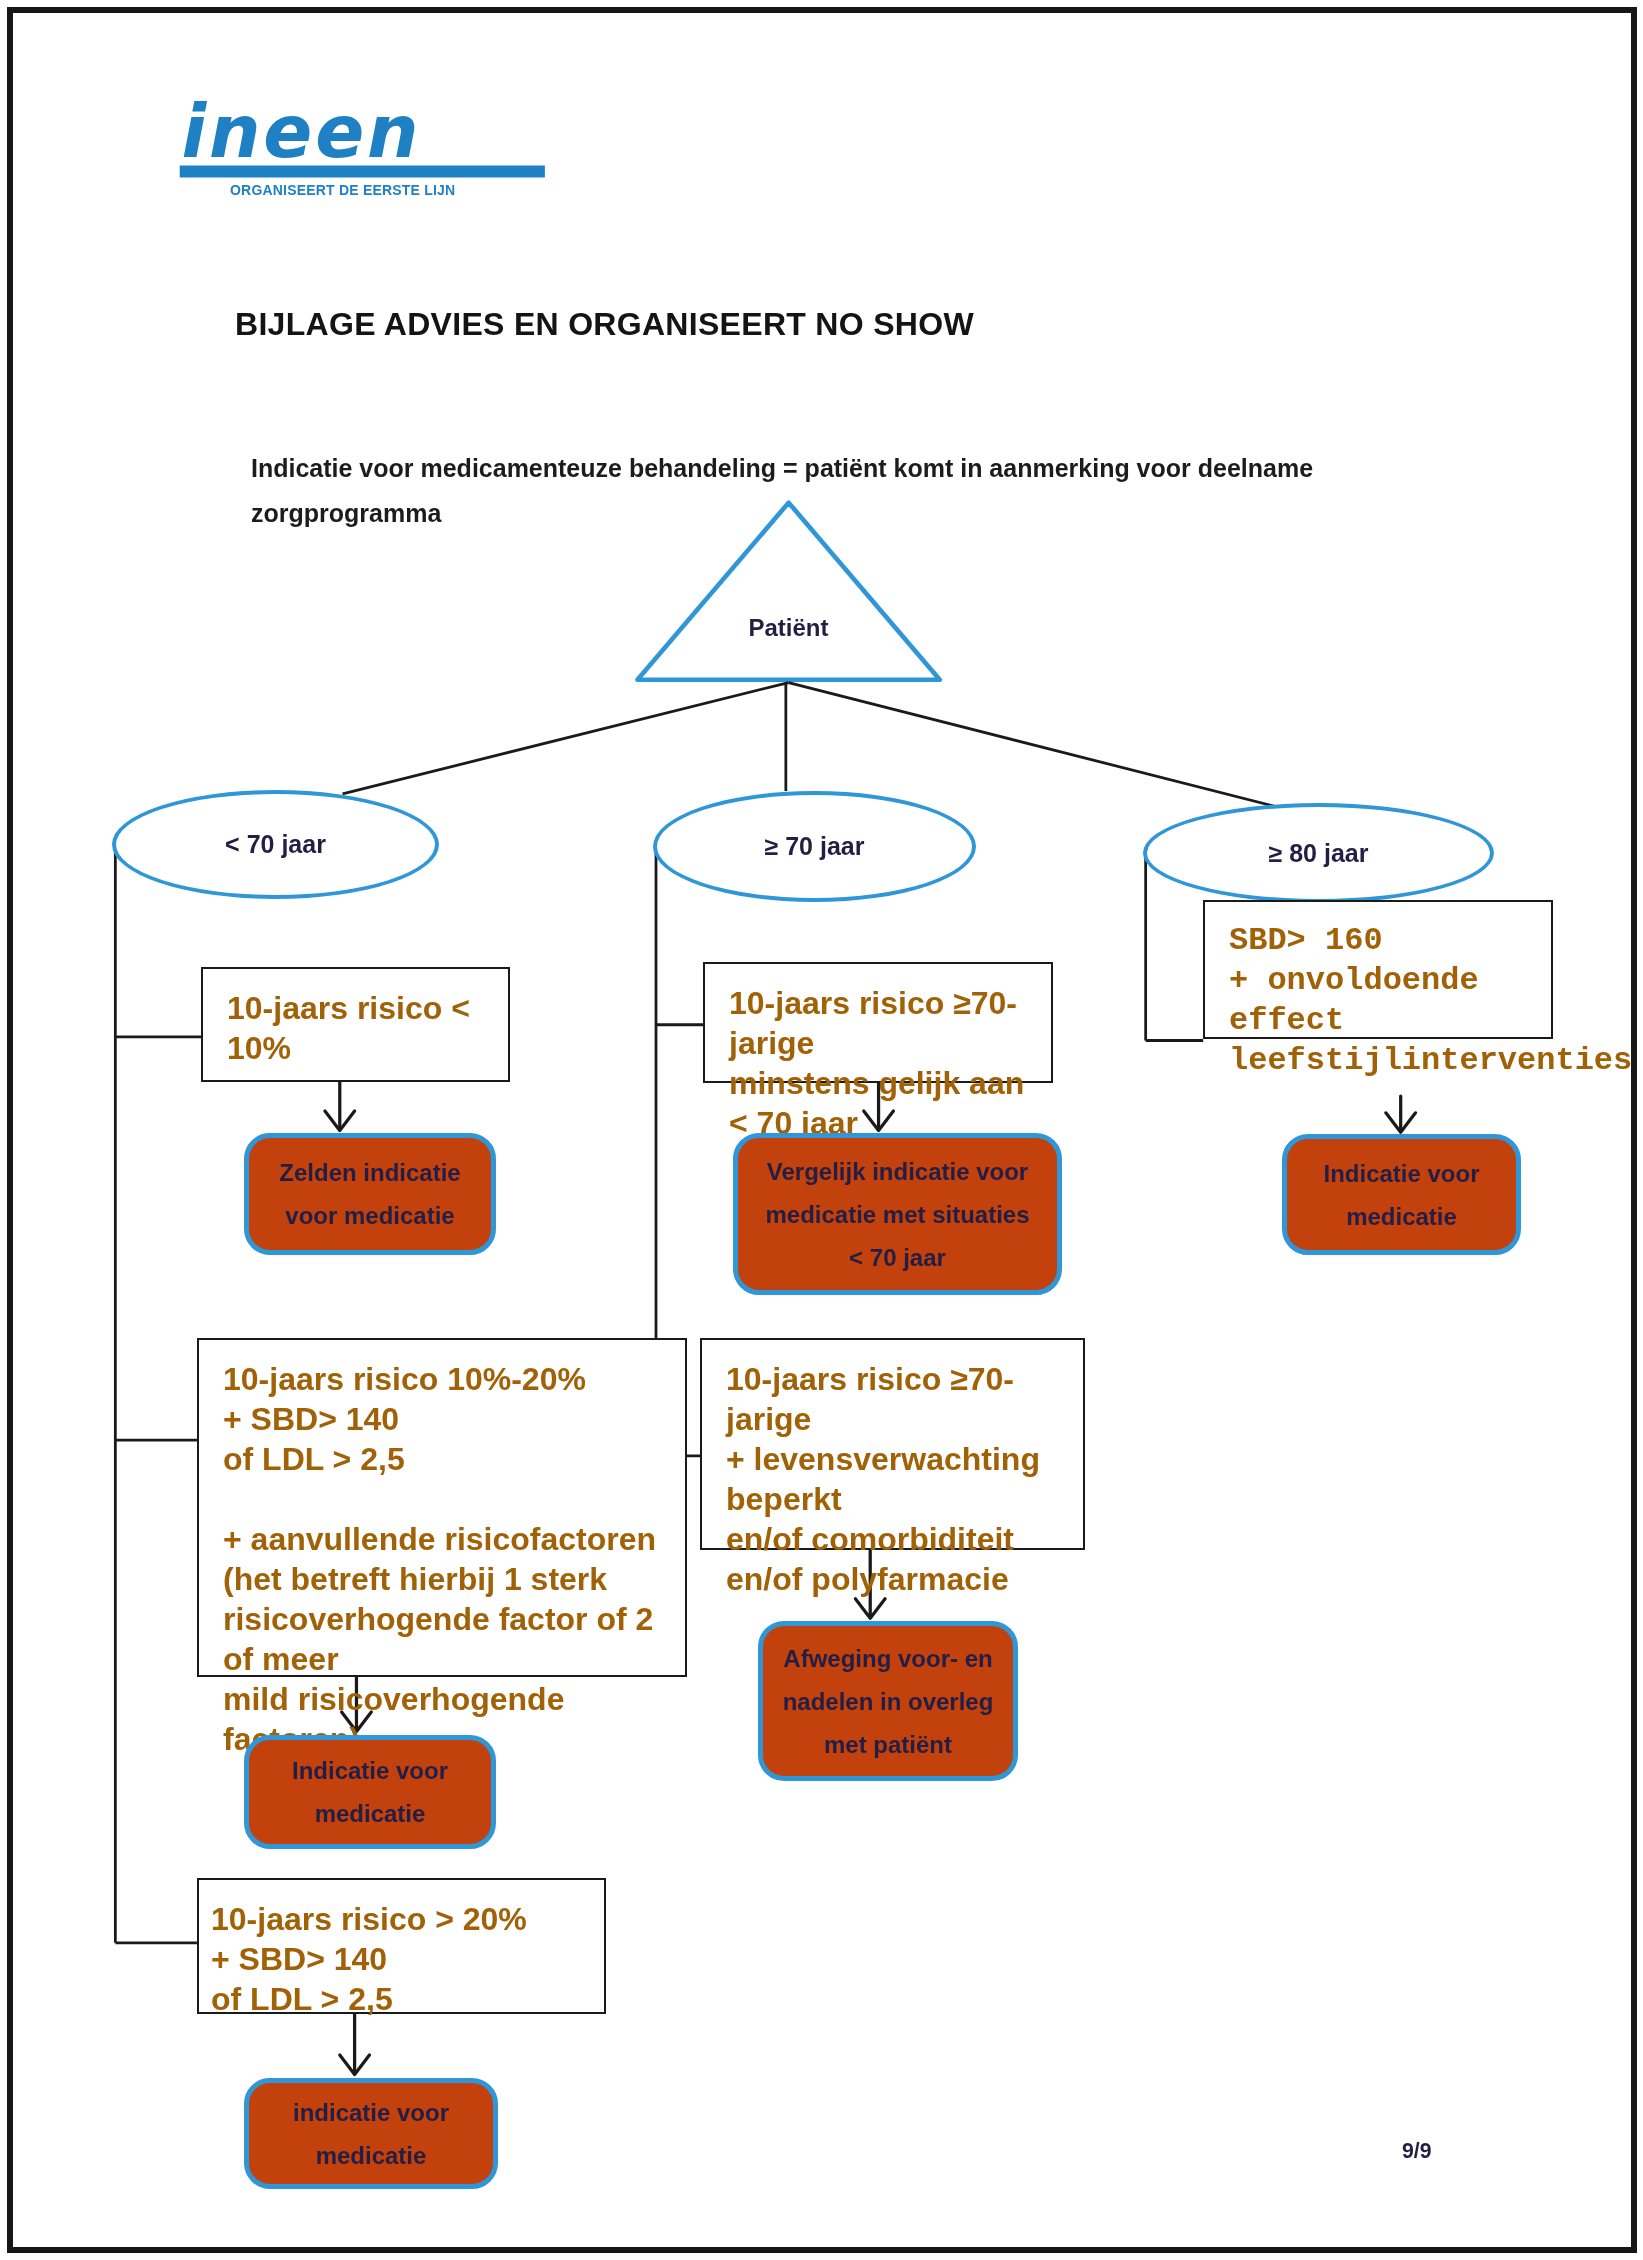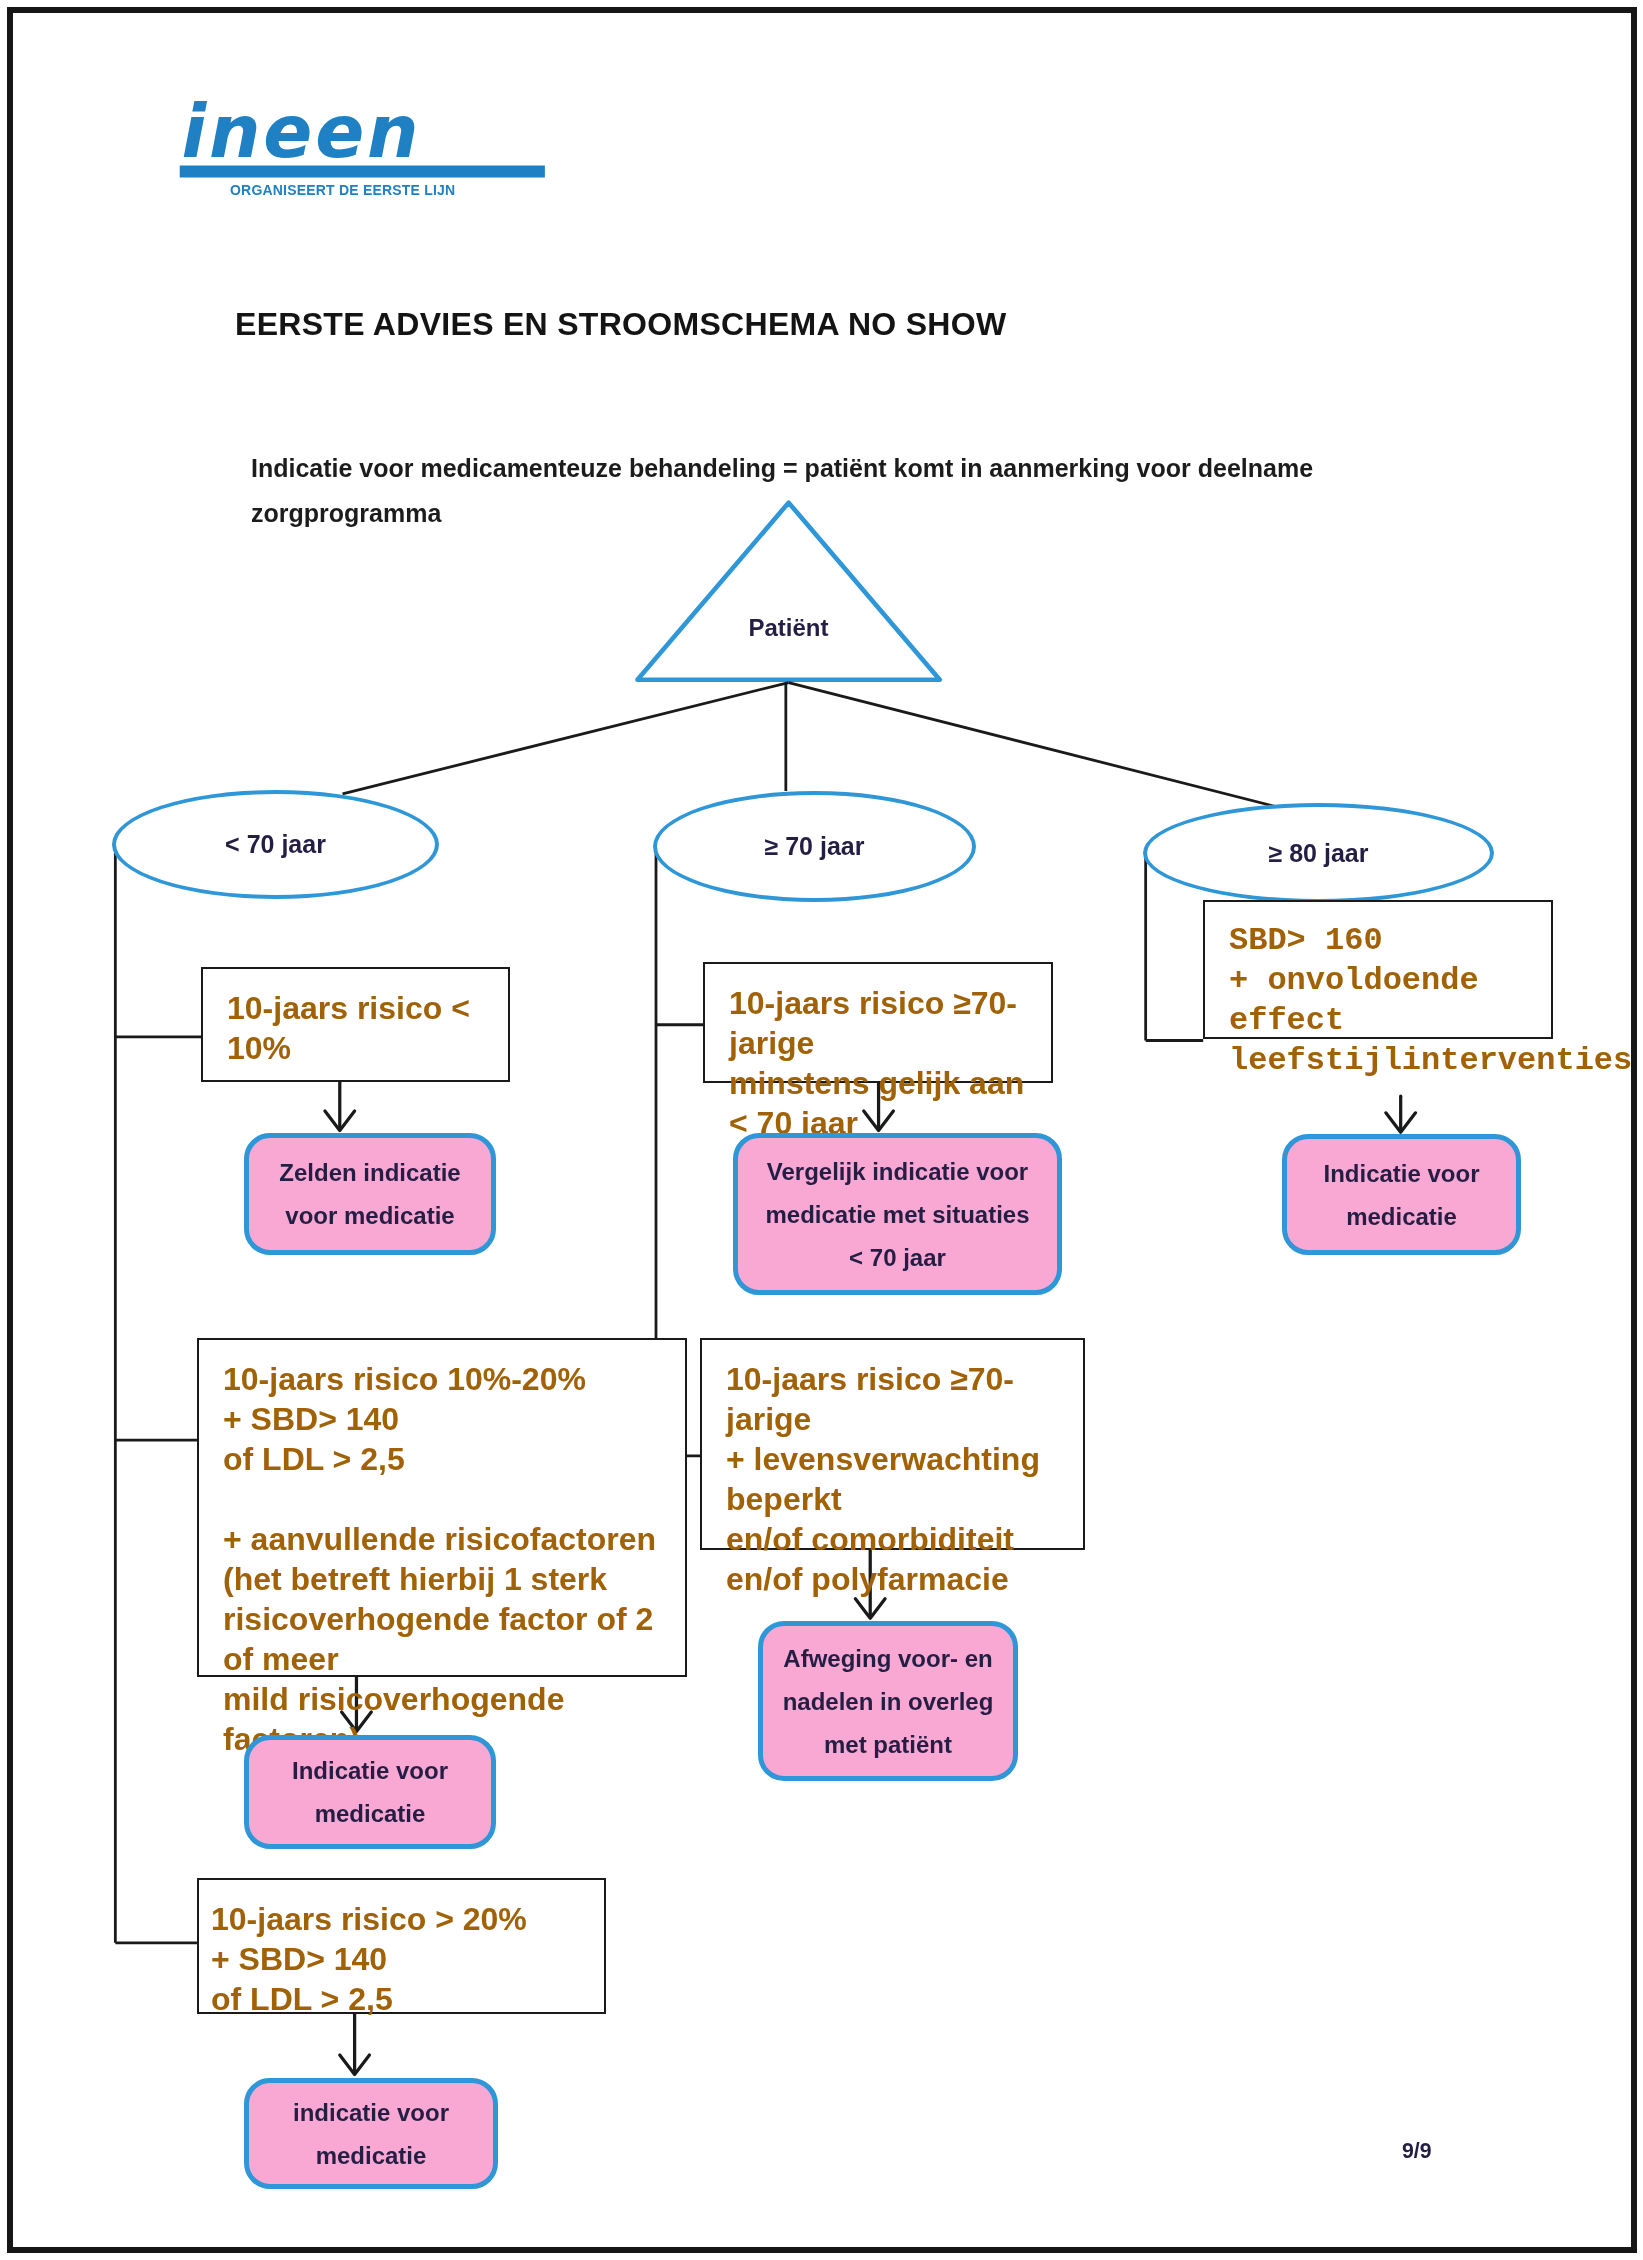--- a/index.html
+++ b/index.html
@@ -47,21 +47,21 @@
   }
   .cond {
     position: absolute; box-sizing: border-box;
     border: 2.8px solid #1a1a1a; background: #ffffff;
     padding: 18.6px 11px 0 24px;
     font-size: 32px; font-weight: bold; color: #a16207;
     line-height: 40px; white-space: pre-line;
   }
   .result {
     position: absolute; box-sizing: border-box;
-    border: 5.6px solid #2f97d7; border-radius: 26px; background: #f9a8d4;
+    border: 5.6px solid #2f97d7; border-radius: 26px; background: #c2410c;
     display: flex; align-items: center; justify-content: center; text-align: center;
     font-size: 24px; font-weight: bold; color: #241e44;
     line-height: 43px; white-space: pre-line;
   }
   .pagenum {
     position: absolute; left: 1402px; top: 2139px;
     font-size: 21.3px; font-weight: bold; color: #241e44;
   }
 </style>
 </head>
@@ -71,21 +71,21 @@
   <div class="frame"></div>
 
   <div class="logo">
     <svg width="380" height="102" viewBox="0 0 410 110">
       <text x="6" y="74" fill="#1f81c4" style="font-family:'DejaVu Sans',sans-serif;font-weight:bold;font-style:italic;font-size:78px;letter-spacing:3px;">ineen</text>
       <path d="M4 90 H 398" stroke="#1f81c4" stroke-width="13" fill="none"></path>
     </svg>
   </div>
   <div class="tagline">ORGANISEERT DE EERSTE LIJN</div>
 
-  <h1 class="title">EERSTE ADVIES EN STROOMSCHEMA NO SHOW</h1>
+  <h1 class="title">BIJLAGE ADVIES EN ORGANISEERT NO SHOW</h1>
   <p class="intro">Indicatie voor medicamenteuze behandeling = patiënt komt in aanmerking voor deelname
 zorgprogramma</p>
 
   <div class="flowchart">
 
     <svg class="connectors" width="1644" height="2260" viewBox="0 0 1772 2437">
 
       <polygon points="850,542 1013,733 687,733" fill="#ffffff" stroke="#2f97d7" stroke-width="5" stroke-linejoin="round"></polygon>
 
       <g stroke="#1a1a1a" stroke-width="3" fill="none">

